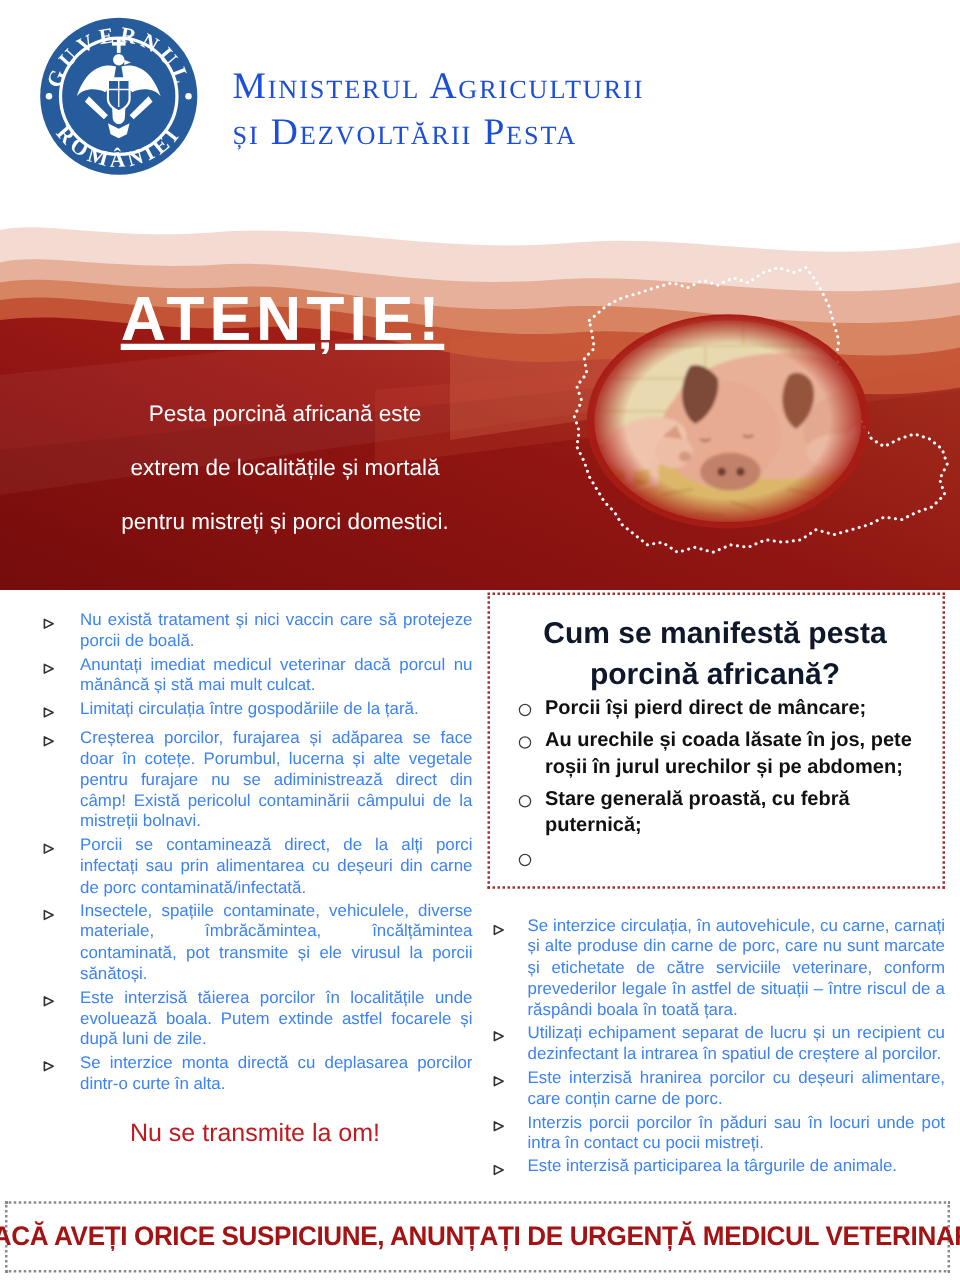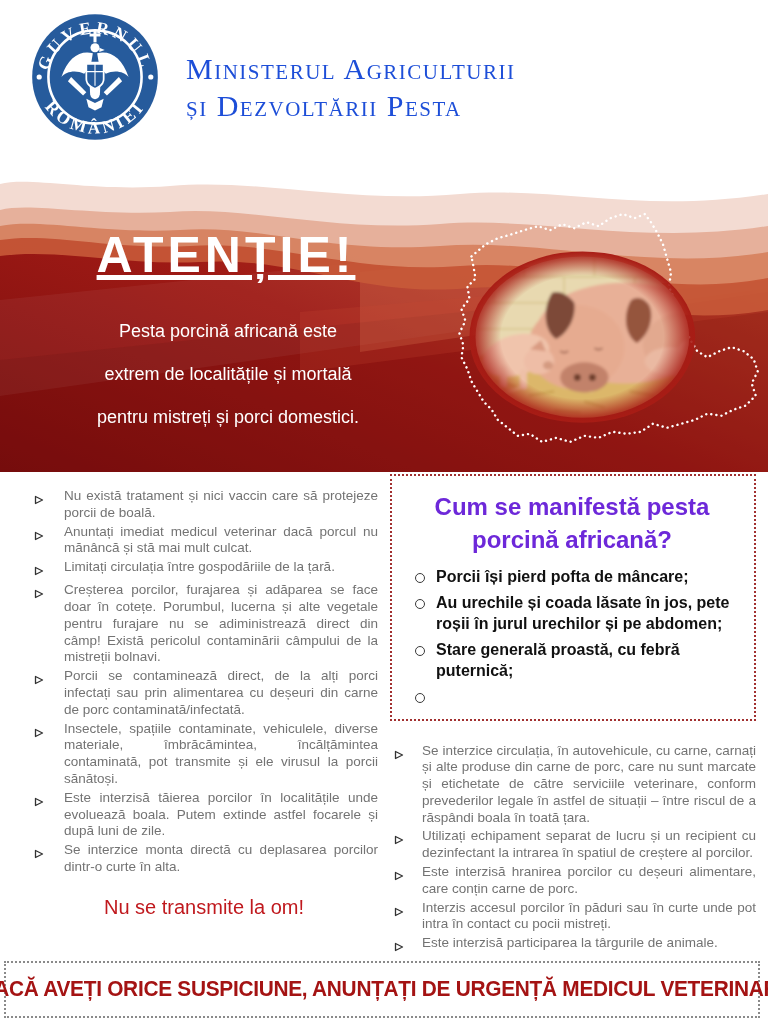--- a/index.html
+++ b/index.html
@@ -22,26 +22,26 @@
               color:#fff;font-size:18px;line-height:43px;font-weight:400;}
   .map-wrap{position:absolute;right:-4px;top:44px;width:340px;height:252px;}
 
   
   .left-col{position:absolute;left:30px;top:488px;width:348px;}
   .right-col{position:absolute;left:390px;top:474px;width:366px;}
 
   .blist{list-style:none;margin:0;padding:0;}
   .blist li{display:flex;margin-bottom:2px;}
   .mk{flex:0 0 30px;padding-top:3px;padding-left:4px;}
-  .tx{flex:1;font-size:13.5px;line-height:16.8px;color:#737373;text-align:justify;}
+  .tx{flex:1;font-size:13.5px;line-height:16.8px;color:#3b82f6;text-align:justify;}
 
   .note{margin-top:20px;text-align:center;color:#c0191e;font-weight:normal;font-size:20px;}
 
   .symptom-box{border:2px dotted #a23030;background:#fff;padding:10px 10px 12px 8px;}
-  .box-title{text-align:center;color:#6d28d9;font-weight:bold;font-size:24px;line-height:33px;margin:4px 0 10px;}
+  .box-title{text-align:center;color:#0f172a;font-weight:bold;font-size:24px;line-height:33px;margin:4px 0 0;}
   .box-list{list-style:none;margin:0;padding:0;}
   .box-list li{display:flex;margin-bottom:4px;}
   .box-list .mk{flex:0 0 32px;padding-top:0;}
   .ring{display:block;width:8px;height:8px;border:1.6px solid #3a3a3a;border-radius:50%;margin:7px auto 0;}
   .box-list .tx{font-size:16px;line-height:21.5px;font-weight:bold;color:#111;text-align:left;}
 
   .right-list{margin-top:22px;}
   .right-list .mk{flex:0 0 28px;}
 
   
@@ -236,21 +236,21 @@
     <div class="symptom-box">
       <div class="box-title">
         <span style="display:block">Cum se manifestă pesta</span>
         <span style="display:block">porcină africană?</span>
       </div>
       <ul class="box-list">
         <li>
           <span class="mk">
               <span class="ring"></span>
             </span>
-          <span class="tx">Porcii își pierd pofta de mâncare;</span>
+          <span class="tx">Porcii își pierd direct de mâncare;</span>
         </li>
         <li>
           <span class="mk">
               <span class="ring"></span>
             </span>
           <span class="tx">Au urechile și coada lăsate în jos, pete roșii în jurul urechilor și pe abdomen;</span>
         </li>
         <li>
           <span class="mk">
               <span class="ring"></span>
@@ -281,21 +281,21 @@
       <li>
         <span class="mk"><svg width="10" height="10" viewBox="0 0 10 10">
               <path d="M1.5,1.5 L8.5,5 L1.5,8.5 Z" fill="none" stroke="#333" stroke-width="1.3" stroke-linejoin="round"></path>
             </svg></span>
         <span class="tx">Este interzisă hranirea porcilor cu deșeuri alimentare, care conțin carne de porc.</span>
       </li>
       <li>
         <span class="mk"><svg width="10" height="10" viewBox="0 0 10 10">
               <path d="M1.5,1.5 L8.5,5 L1.5,8.5 Z" fill="none" stroke="#333" stroke-width="1.3" stroke-linejoin="round"></path>
             </svg></span>
-        <span class="tx">Interzis accesul porcilor în păduri sau în curte unde pot intra în contact cu pocii mistreți.</span>
+        <span class="tx">Interzis porcii porcilor în păduri sau în locuri unde pot intra în contact cu pocii mistreți.</span>
       </li>
       <li>
         <span class="mk"><svg width="10" height="10" viewBox="0 0 10 10">
               <path d="M1.5,1.5 L8.5,5 L1.5,8.5 Z" fill="none" stroke="#333" stroke-width="1.3" stroke-linejoin="round"></path>
             </svg></span>
         <span class="tx">Este interzisă participarea la târgurile de animale.</span>
       </li>
     </ul>
   </div>
 

